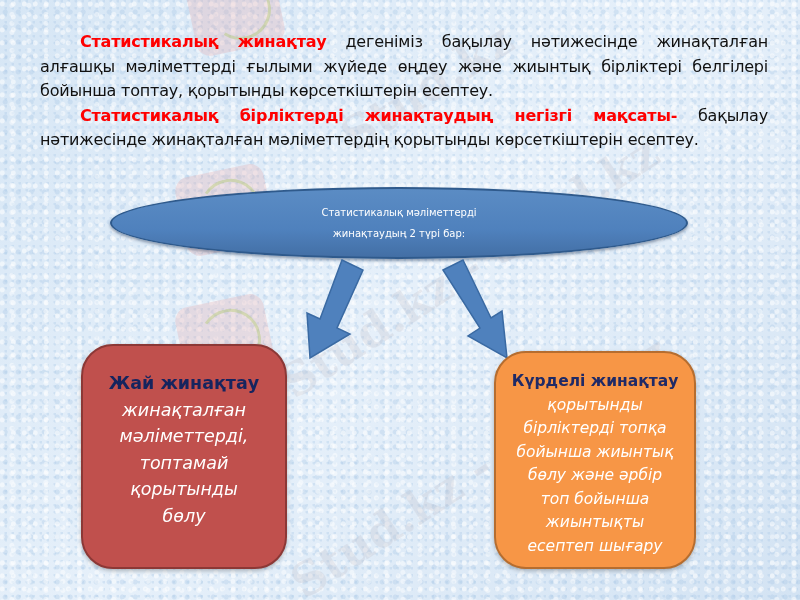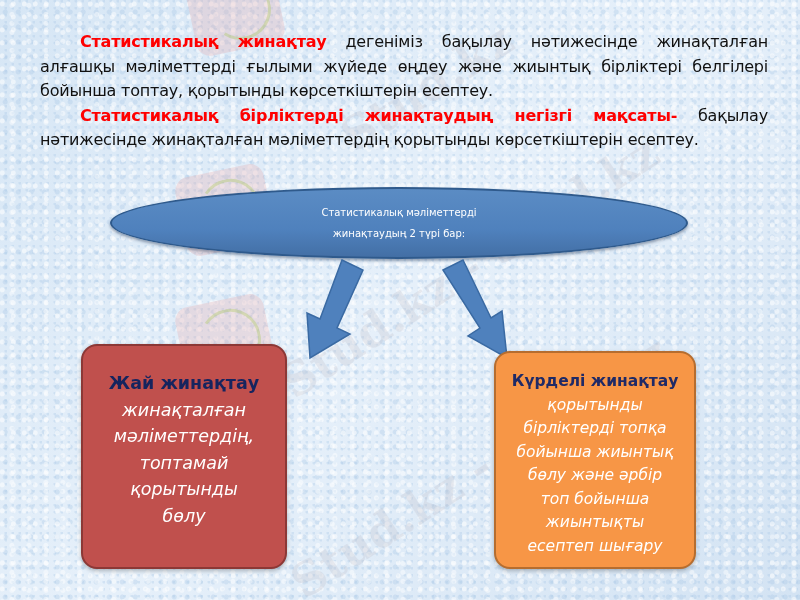--- a/index.html
+++ b/index.html
@@ -74,21 +74,21 @@
       line-height: 21px;
       z-index: 3;
       padding: 0 175px;
     }
     .arrow {
       position: absolute;
       z-index: 3;
     }
     .box {
       position: absolute;
-      border-radius: 16px;
+      border-radius: 32px;
       text-align: center;
       color: #ffffff;
       z-index: 3;
       box-shadow: 0 2px 4px rgba(0,0,0,0.25);
     }
     .box-red {
       left: 81px; top: 344px;
       width: 206px; height: 225px;
       background: #c0504d;
       border: 2px solid #8c3836;
@@ -140,21 +140,21 @@
 <svg class="arrow" style="left:290px; top:258px;" width="90" height="105" viewBox="0 0 90 105">
   <polygon points="52,2 73,12 47,70 60,76 20,100 17,55 30,61" fill="#4f81bd" stroke="#3a6aa3" stroke-width="1.5"></polygon>
 </svg>
 <svg class="arrow" style="left:435px; top:258px;" width="90" height="105" viewBox="0 0 90 105">
   <polygon points="8,12 28,2 56,60 67,53 72,100 33,78 45,70" fill="#4f81bd" stroke="#3a6aa3" stroke-width="1.5"></polygon>
 </svg>
 
 <div class="box box-red">
   <span class="box-title">Жай жинақтау</span>
   <span class="box-line">жинақталған</span>
-  <span class="box-line">мәліметтердің,</span>
+  <span class="box-line">мәліметтерді,</span>
   <span class="box-line">топтамай</span>
   <span class="box-line">қорытынды</span>
   <span class="box-line">бөлу</span>
 </div>
 
 <div class="box box-orange">
   <span class="box-title">Күрделі жинақтау</span>
   <span class="box-line">қорытынды</span>
   <span class="box-line">бірліктерді топқа</span>
   <span class="box-line">бойынша жиынтық</span>

